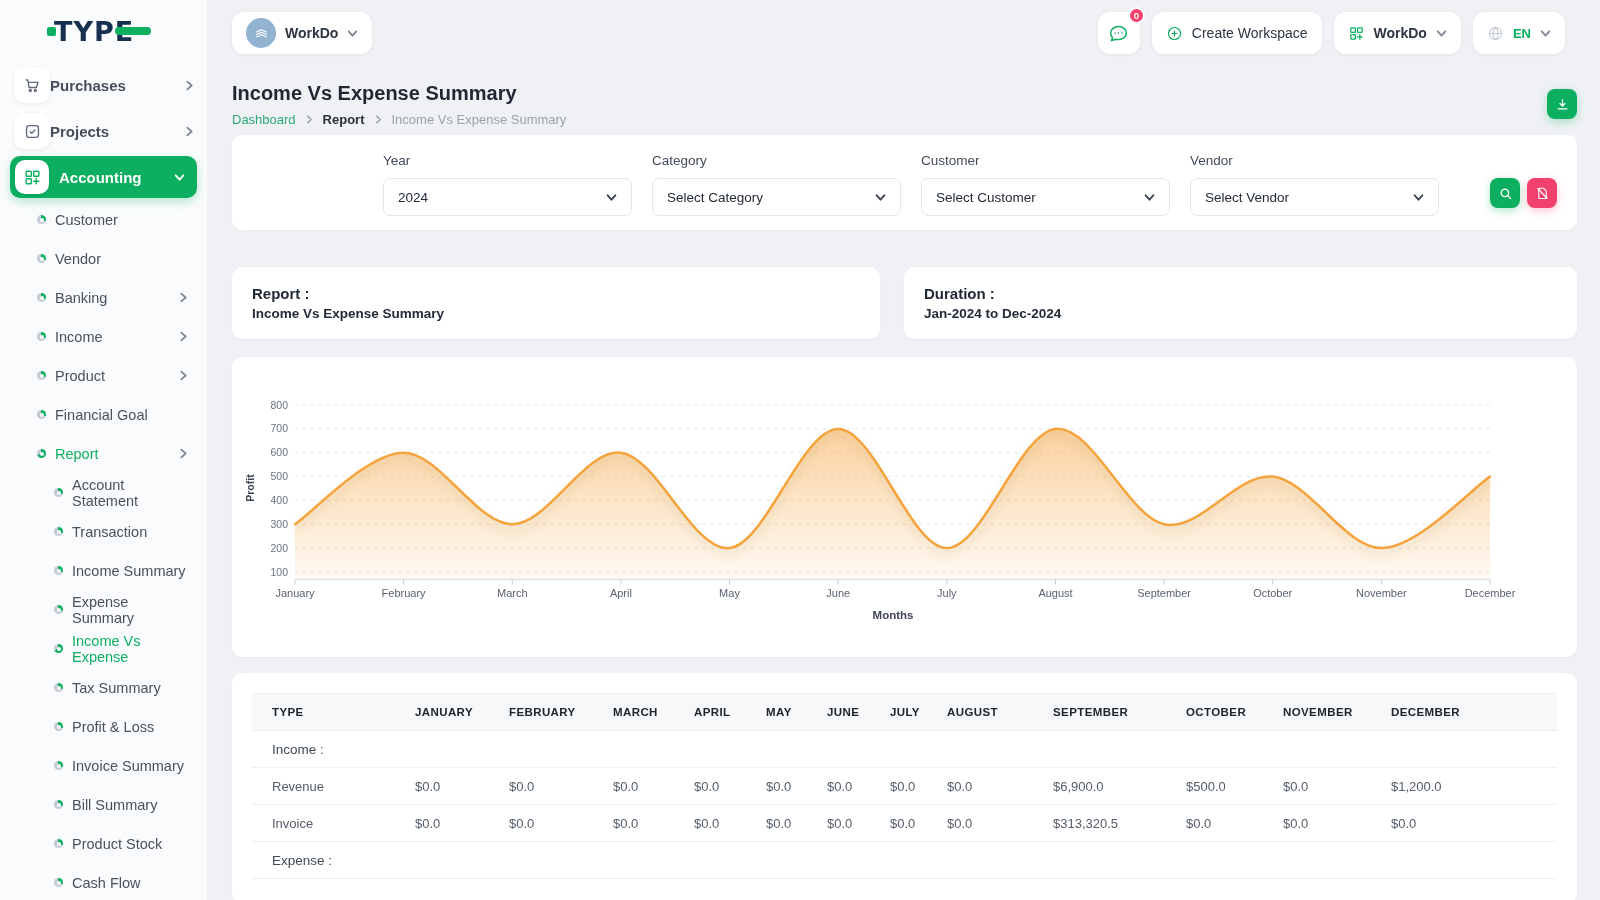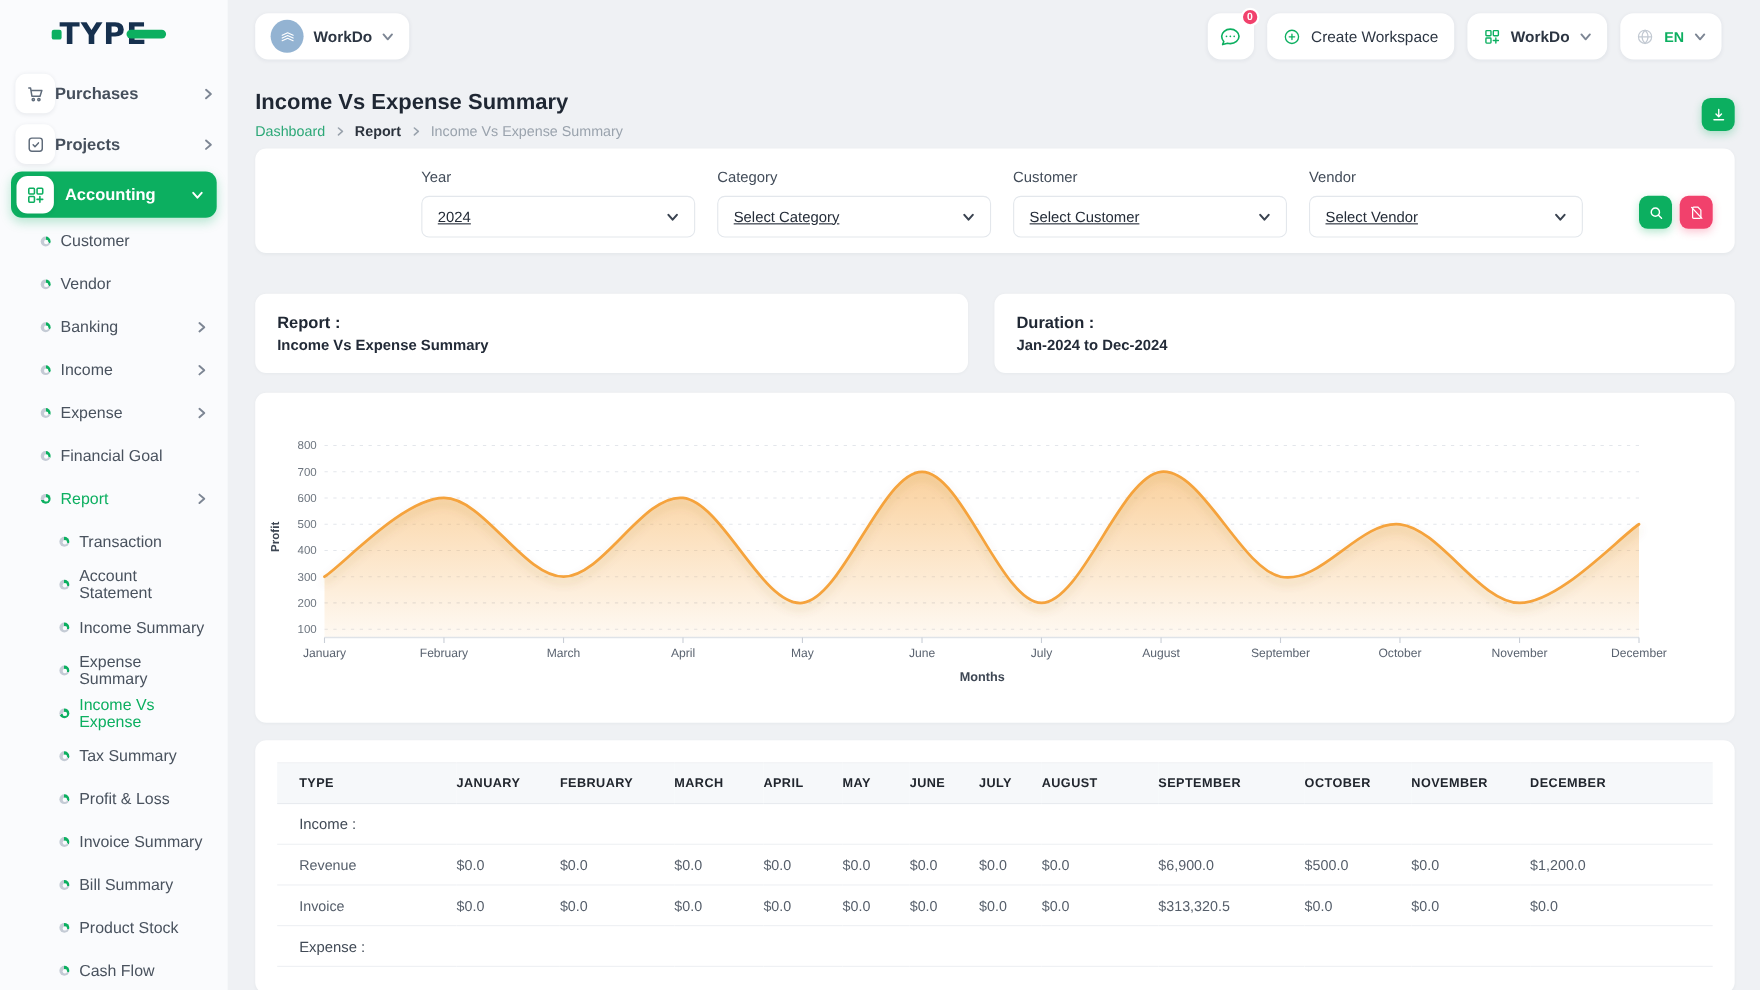--- a/index.html
+++ b/index.html
@@ -80,21 +80,21 @@
   
   .card { background:#fff; border-radius:10px; box-shadow:0 1px 3px rgba(25,39,61,.04); }
 
   
   .filter-card { margin-top:8px; height:95px; padding:18px 20px; display:flex; }
   .filter-fields { margin-left:131px; display:flex; gap:20px; }
   .field { width:249px; }
   .field-label { font-size:13.5px; color:#424c59; margin-bottom:10px; }
   .select { height:38px; border:1px solid #e3e7ec; border-radius:7px; background:#fff; display:flex;
     align-items:center; justify-content:space-between; padding:0 14px; cursor:pointer; }
-  .select .select-value { font-size:13.5px; color:#242c38;text-decoration:underline; }
+  .select .select-value { font-size:13.5px; color:#242c38; }
   .select .chev { color:#3a4350; }
   .filter-actions { margin-left:auto; display:flex; gap:7px; align-items:center; align-self:flex-end; margin-bottom:4px; }
 
   
   .summary-row { margin-top:37px; display:flex; gap:24px; }
   .summary-card { height:72px; padding:0 20px; display:flex; flex-direction:column; justify-content:center; gap:4px; }
   .summary-card.report { width:648px; }
   .summary-card.duration { width:673px; }
   .summary-label { font-size:15px; font-weight:700; color:#1f2733; }
   .summary-value { font-size:13.5px; font-weight:700; color:#232b38; }
@@ -185,21 +185,21 @@
       <span class="bullet"></span>
       <span class="nav-label">Income</span>
         <span class="chev">
           <svg viewBox="0 0 10 10" fill="none" stroke="currentColor" stroke-width="1.6" stroke-linecap="round" stroke-linejoin="round">
             <path d="M3 1.5L7 5 3 8.5"></path>
           </svg>
         </span>
       </div>
       <div class="nav-sub lv2 ">
       <span class="bullet"></span>
-      <span class="nav-label">Expense</span>
+      <span class="nav-label">Product</span>
         <span class="chev">
           <svg viewBox="0 0 10 10" fill="none" stroke="currentColor" stroke-width="1.6" stroke-linecap="round" stroke-linejoin="round">
             <path d="M3 1.5L7 5 3 8.5"></path>
           </svg>
         </span>
       </div>
       <div class="nav-sub lv2 ">
       <span class="bullet"></span>
       <span class="nav-label">Financial Goal</span>
       </div>
@@ -207,25 +207,25 @@
       <span class="bullet"></span>
       <span class="nav-label">Report</span>
         <span class="chev">
           <svg viewBox="0 0 10 10" fill="none" stroke="currentColor" stroke-width="1.6" stroke-linecap="round" stroke-linejoin="round">
             <path d="M3 1.5L7 5 3 8.5"></path>
           </svg>
         </span>
       </div>
       <div class="nav-sub lv3 ">
       <span class="bullet"></span>
+      <span class="nav-label">Account Statement</span>
+      </div>
+      <div class="nav-sub lv3 ">
+      <span class="bullet"></span>
       <span class="nav-label">Transaction</span>
-      </div>
-      <div class="nav-sub lv3 ">
-      <span class="bullet"></span>
-      <span class="nav-label">Account Statement</span>
       </div>
       <div class="nav-sub lv3 ">
       <span class="bullet"></span>
       <span class="nav-label">Income Summary</span>
       </div>
       <div class="nav-sub lv3 ">
       <span class="bullet"></span>
       <span class="nav-label">Expense Summary</span>
       </div>
       <div class="nav-sub lv3 active">

